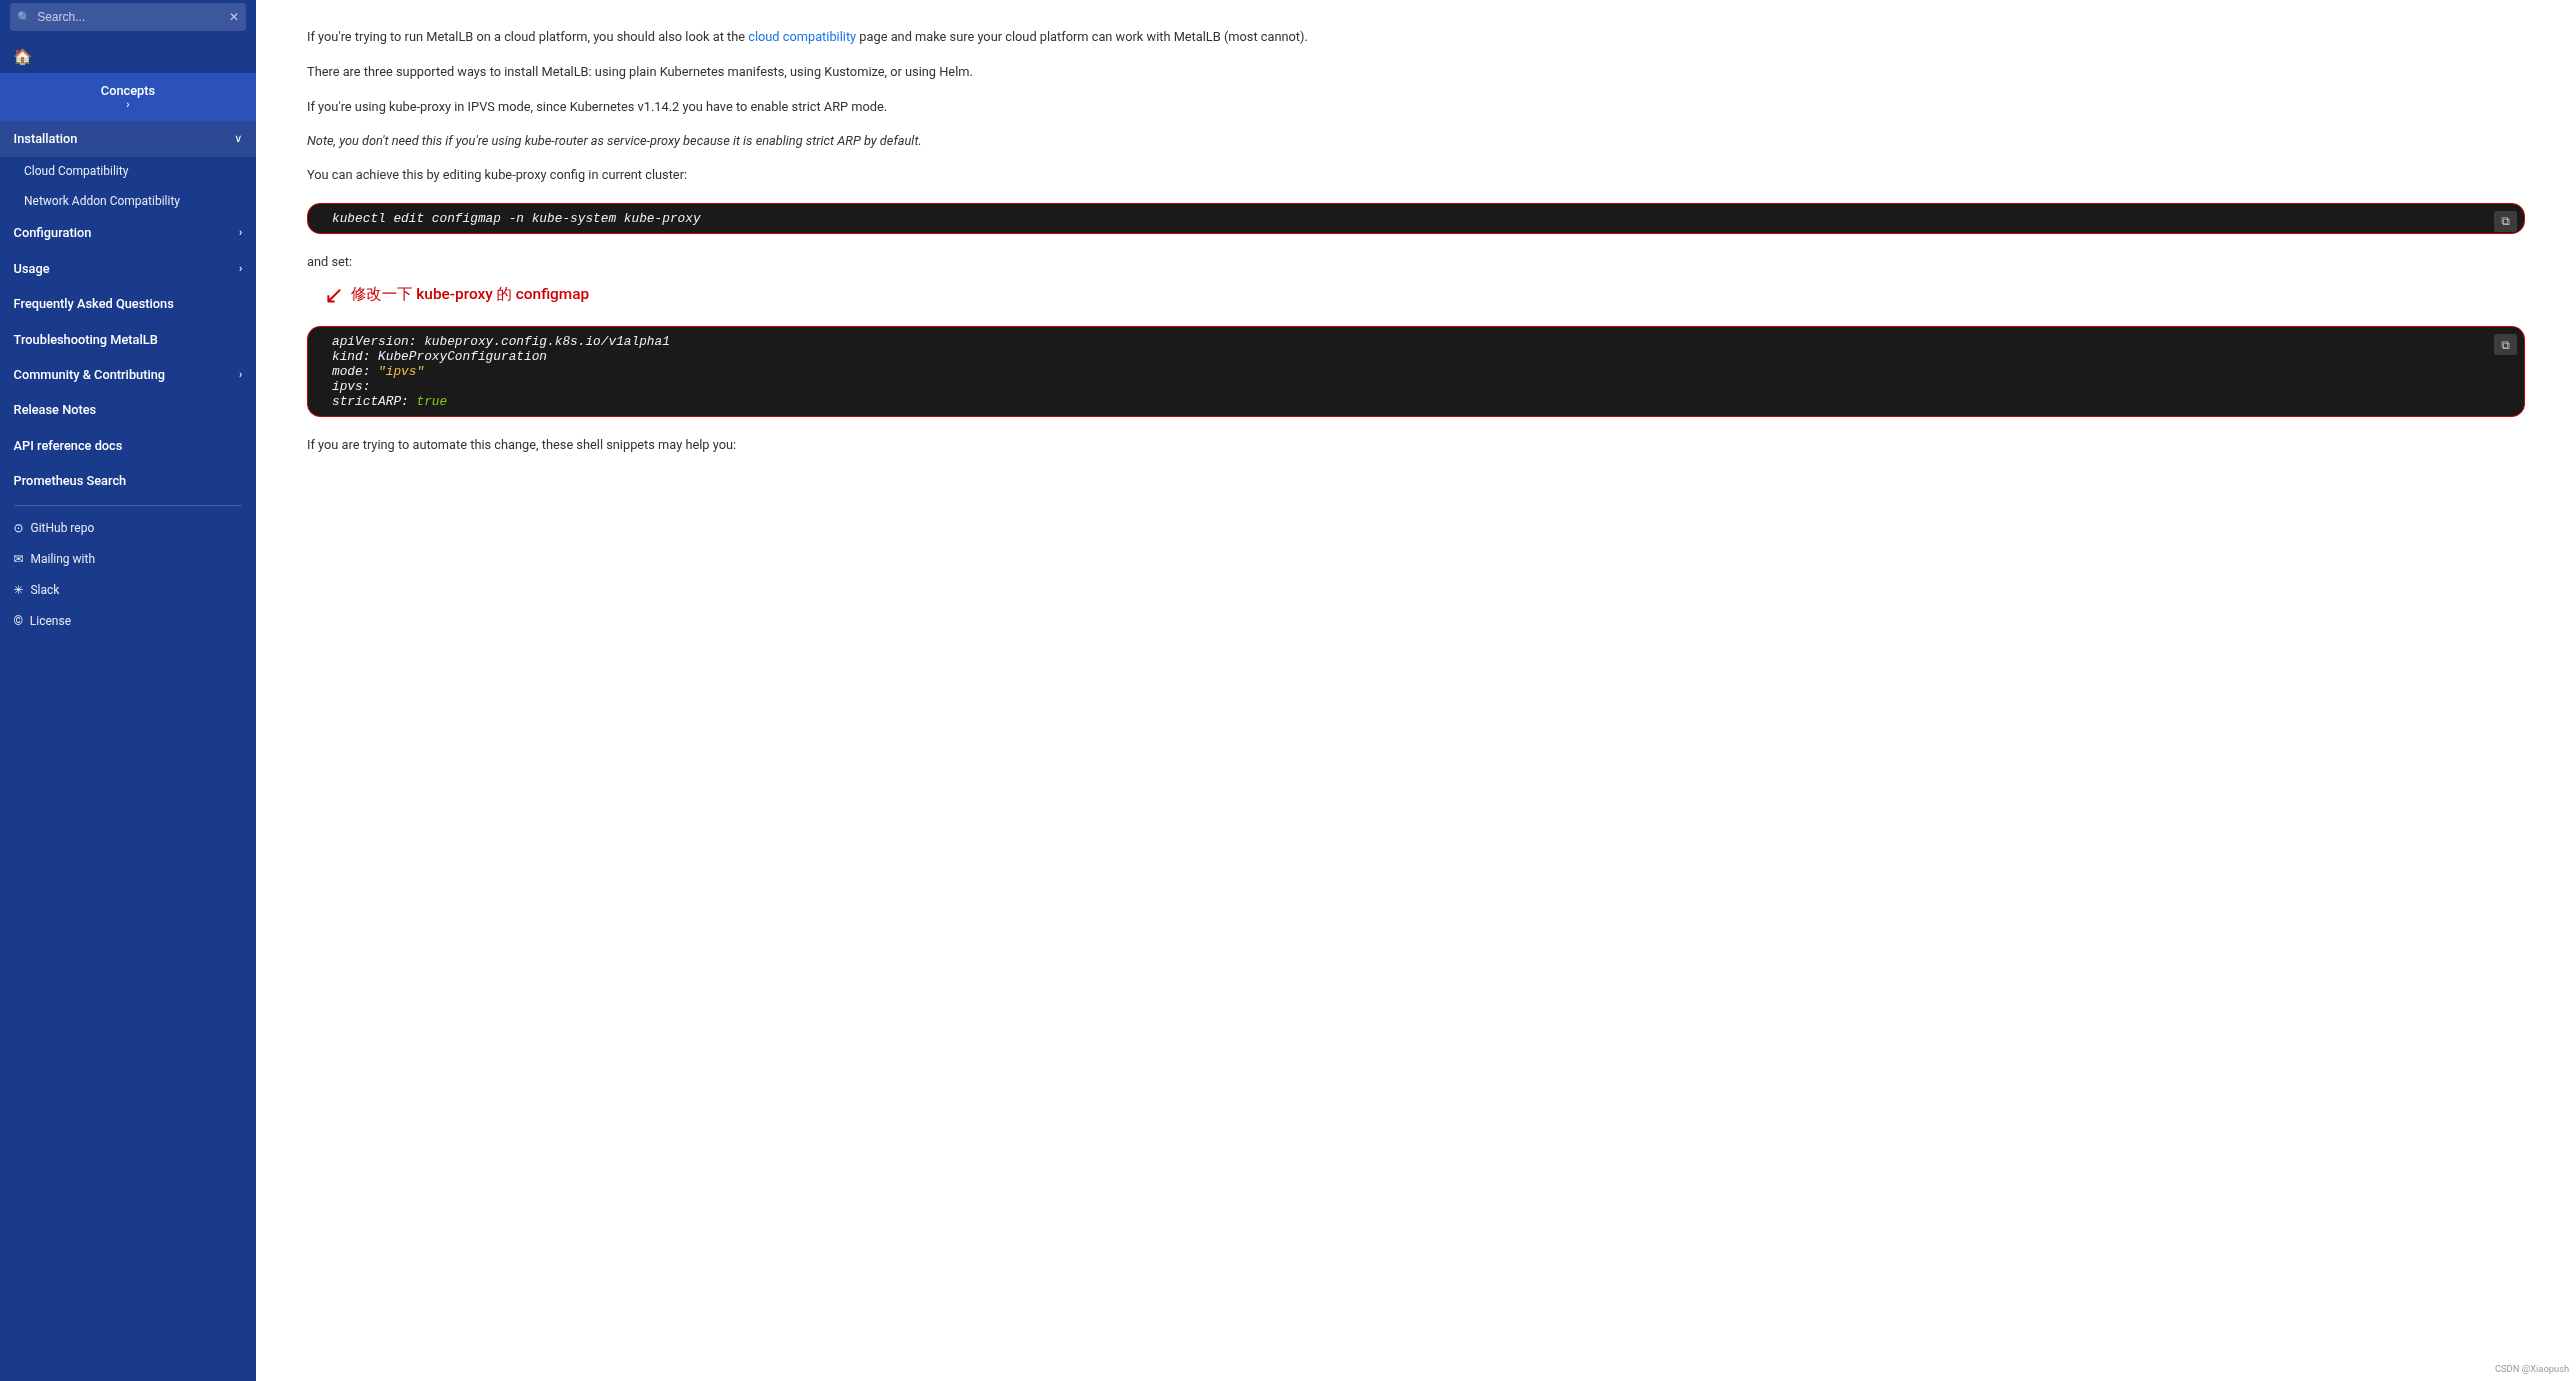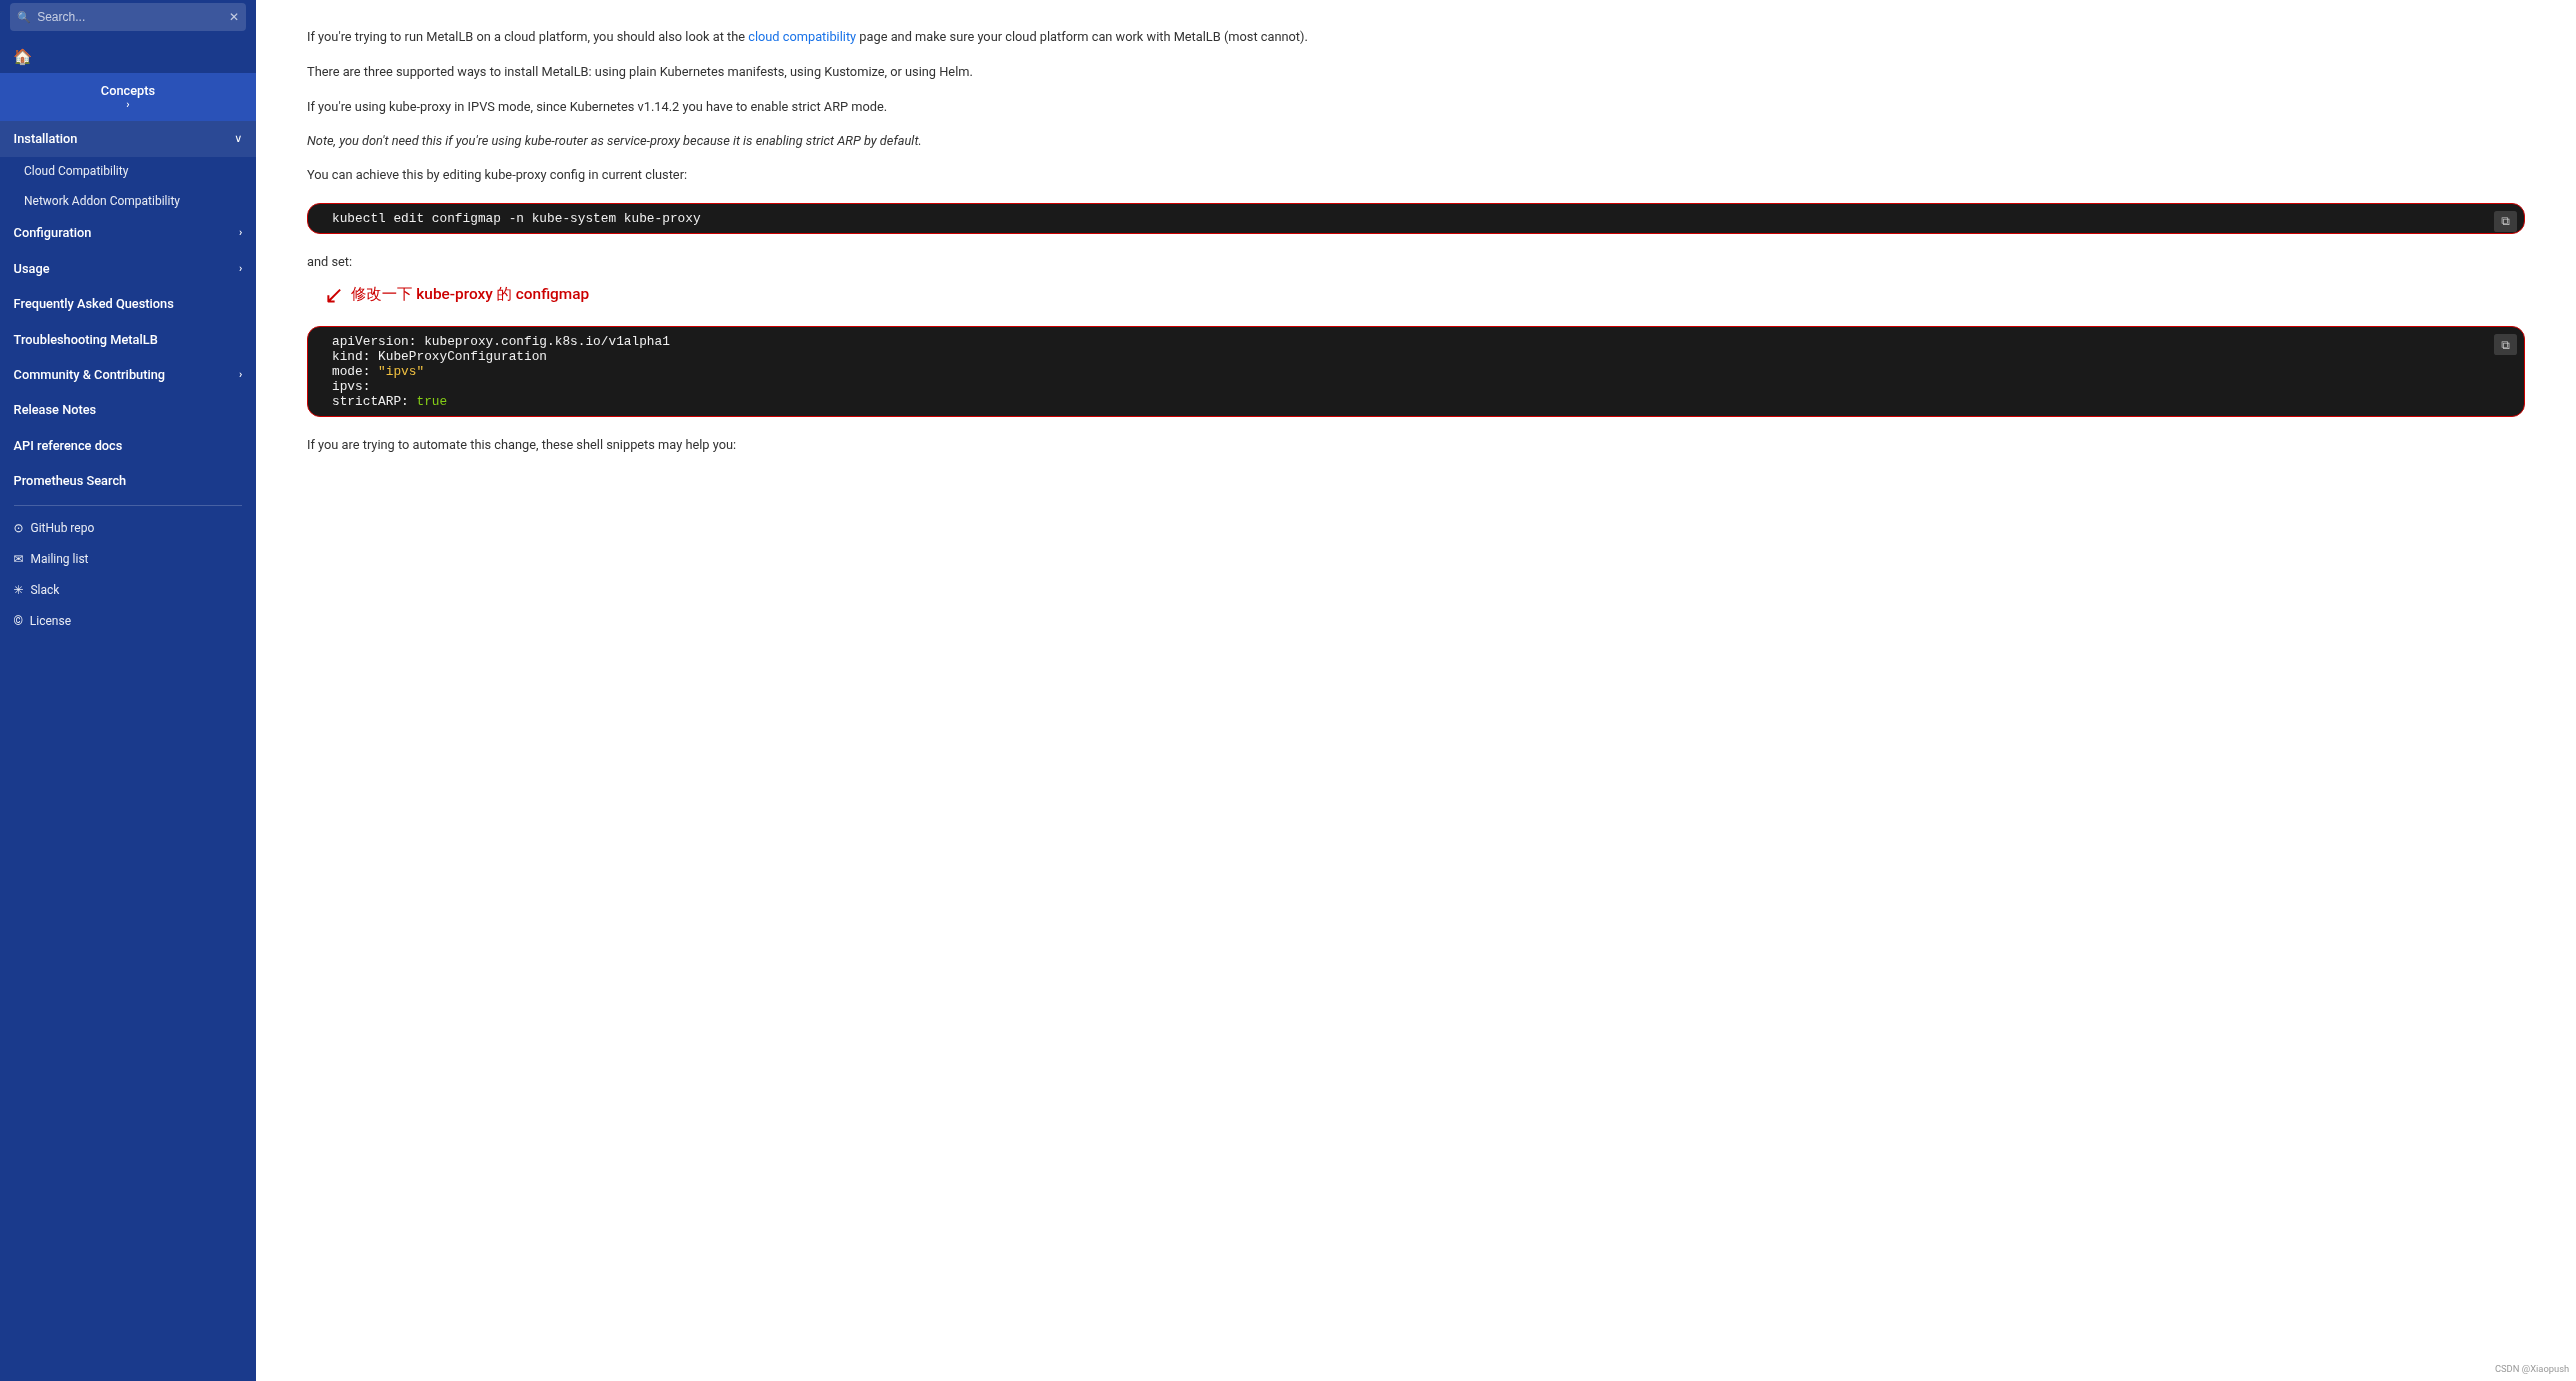--- a/index.html
+++ b/index.html
@@ -187,20 +187,21 @@
 
     .code-block {
       background: #1a1a1a;
       border: 1.7px solid #cc0000;
       border-radius: 13px;
       padding: 7px 24px;
       font-family: 'Courier New', Courier, monospace;
       font-size: 12.8px;
       color: #f0f0f0;
       overflow-x: auto;
+      font-style: italic;
     }
 
     .code-copy-btn {
       position: absolute;
       top: 8.5px;
       right: 8.5px;
       background: rgba(255,255,255,0.15);
       border: none;
       color: #ccc;
       padding: 3.4px 6.8px;
@@ -312,21 +313,21 @@
   </div>
 
   <hr class="sidebar-divider">
 
   <div class="sidebar-footer-item">
     <span>⊙</span>
     <span>GitHub repo</span>
   </div>
   <div class="sidebar-footer-item">
     <span>✉</span>
-    <span>Mailing list</span>
+    <span>Mailing with</span>
   </div>
   <div class="sidebar-footer-item">
     <span>✳</span>
     <span>Slack</span>
   </div>
   <div class="sidebar-footer-item">
     <span>©</span>
     <span>License</span>
   </div>
 

